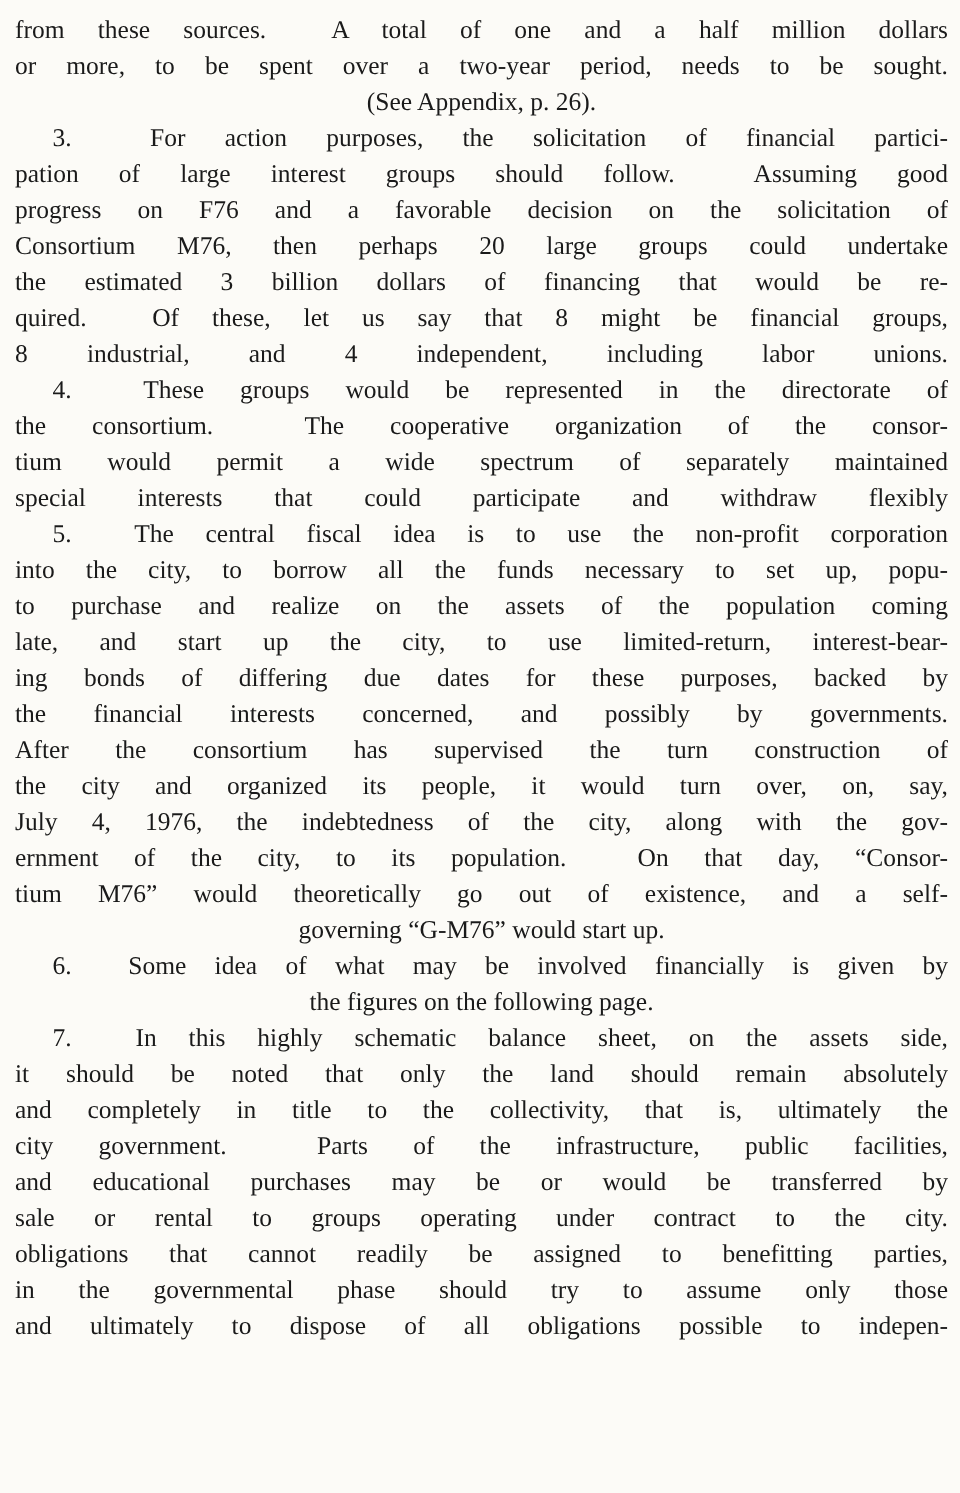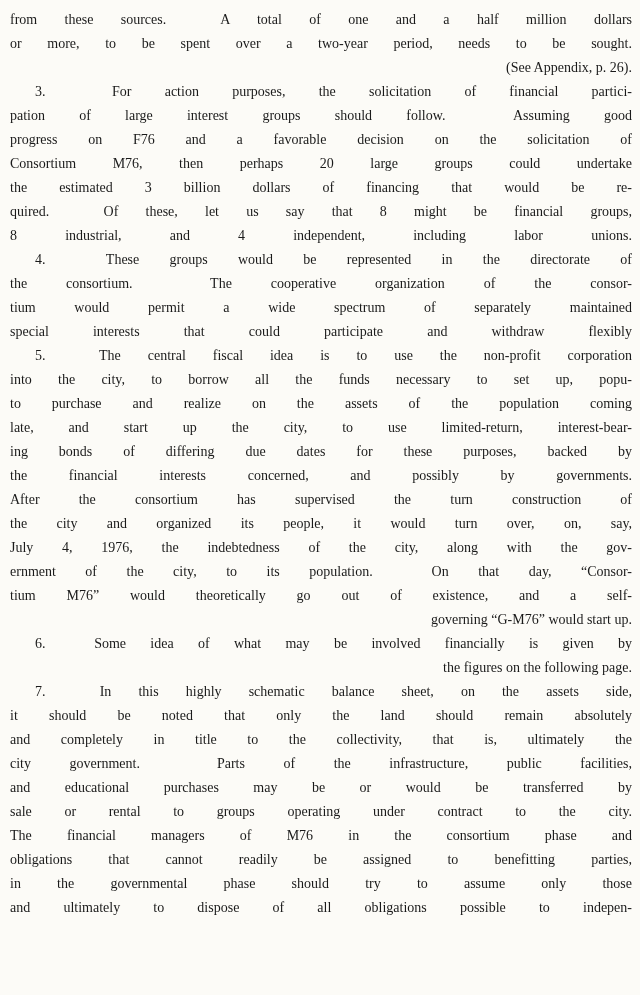--- a/index.html
+++ b/index.html
@@ -11,41 +11,41 @@
     height: 995px;
     background: #fcfbf7;
     overflow: hidden;
   }
   .page {
     box-sizing: border-box;
     width: 640px;
     height: 995px;
     padding: 8px 8px 0 10px;
     font-family: "Liberation Serif", "DejaVu Serif", serif;
-    font-size: 14px;
+    font-size: 17px;
     color: #1a1a1a;
     -webkit-font-smoothing: antialiased;
   }
   .para { }
   .para:first-child { margin-top: 0; }
   
   .line {
     height: 24px;
     line-height: 24px;
     overflow: hidden;
     text-align: justify;
     white-space: normal;
   }
   .line::after {
     content: "";
     display: inline-block;
     width: 100%;
     height: 0;
   }
-  .line.last { text-align: right; }
+  .line.last { text-align: center; }
   .line.last::after { content: none; }
   .line.indent { text-indent: 25px; }
 </style>
 </head>
 <body>
 
 <div class="page">
 
   <div class="para">
     <div class="line">from these sources.&nbsp; A total of one and a half million dollars</div>
@@ -90,19 +90,18 @@
     <div class="line last">the figures on the following page.</div>
   </div>
 
   <div class="para">
     <div class="line indent">7.&nbsp; In this highly schematic balance sheet, on the assets side,</div>
     <div class="line">it should be noted that only the land should remain absolutely</div>
     <div class="line">and completely in title to the collectivity, that is, ultimately the</div>
     <div class="line">city government.&nbsp; Parts of the infrastructure, public facilities,</div>
     <div class="line">and educational purchases may be or would be transferred by</div>
     <div class="line">sale or rental to groups operating under contract to the city.</div>
-    <div class="line">The financial managers of M76 in the consortium phase and</div>
     <div class="line">obligations that cannot readily be assigned to benefitting parties,</div>
     <div class="line">in the governmental phase should try to assume only those</div>
     <div class="line">and ultimately to dispose of all obligations possible to indepen-</div>
   </div>
 
 </div>
 
 </body></html>

